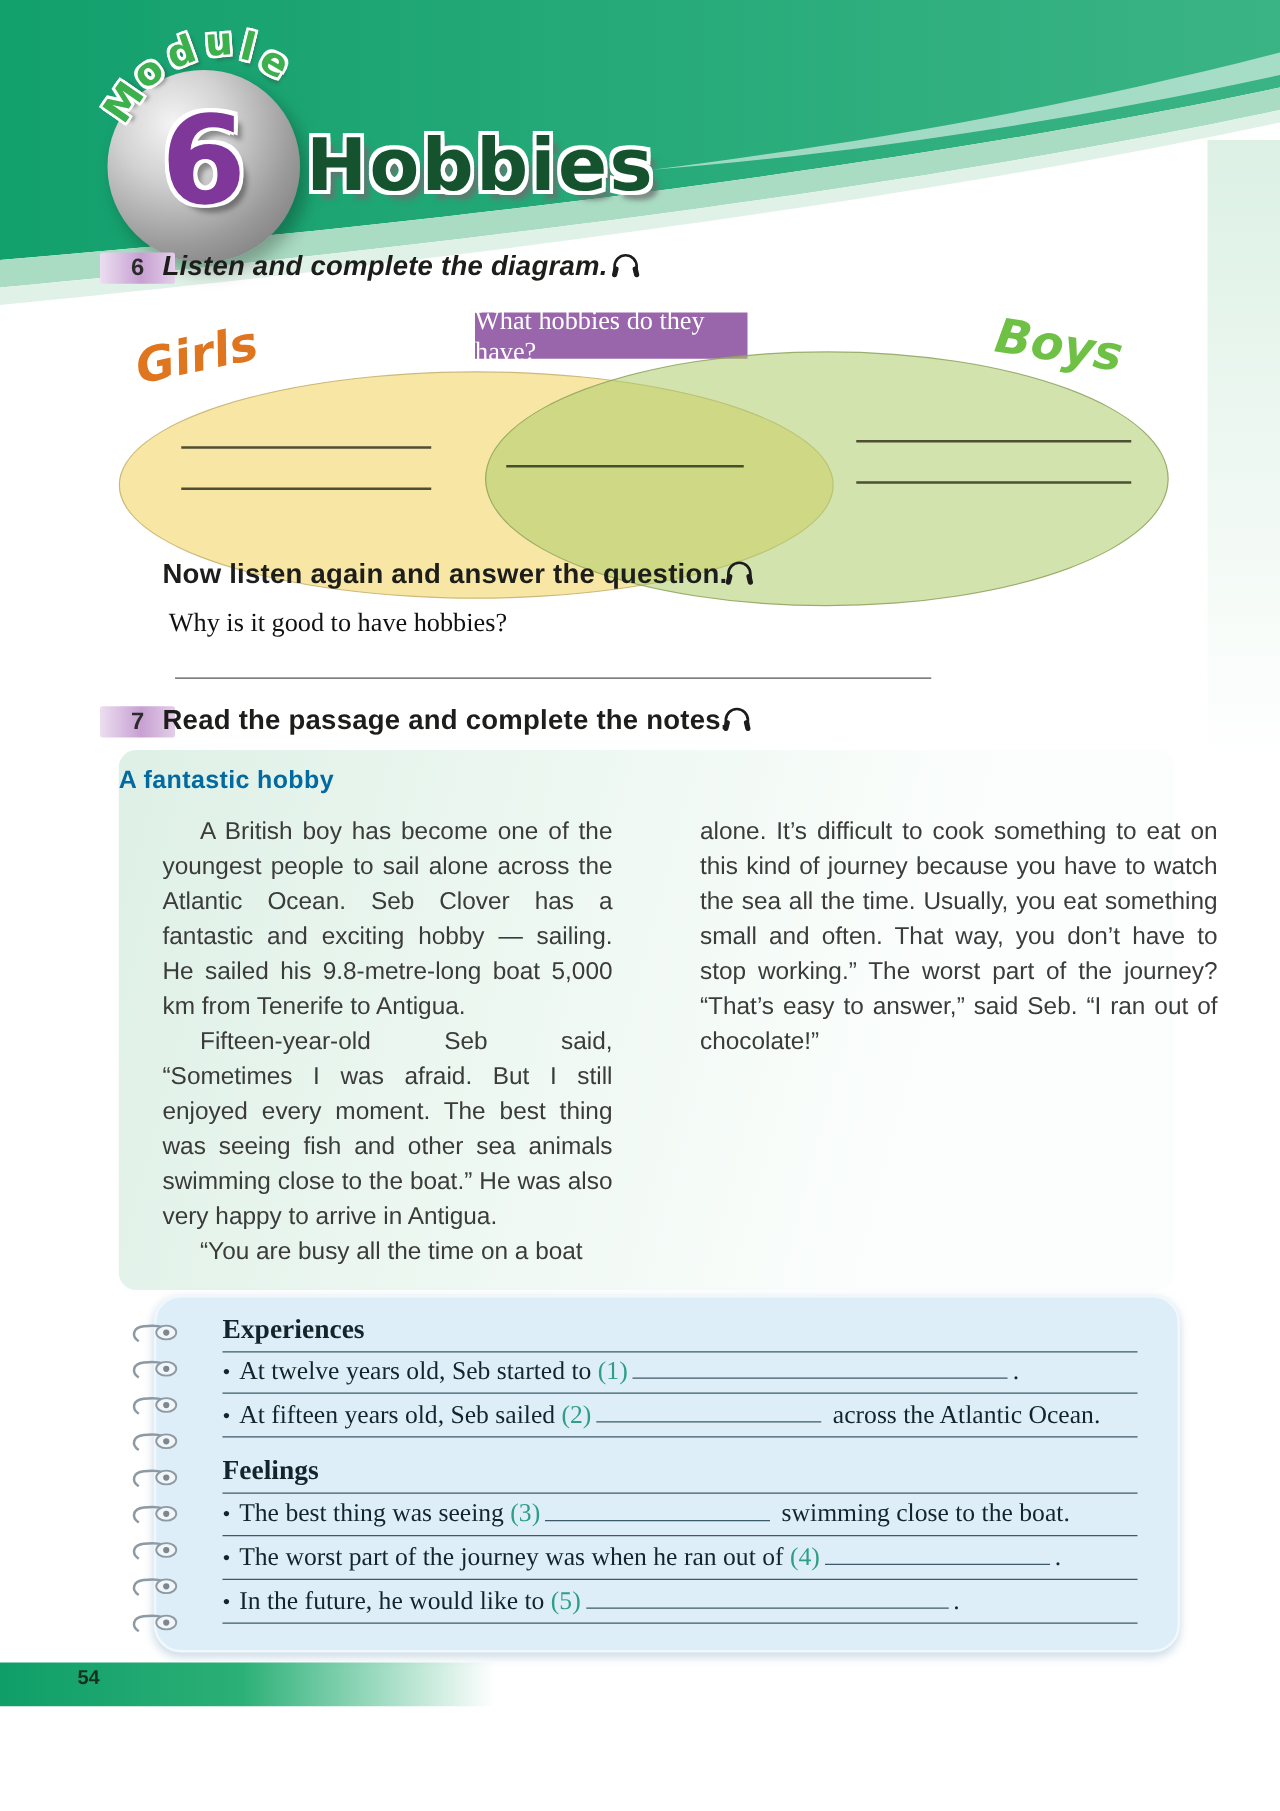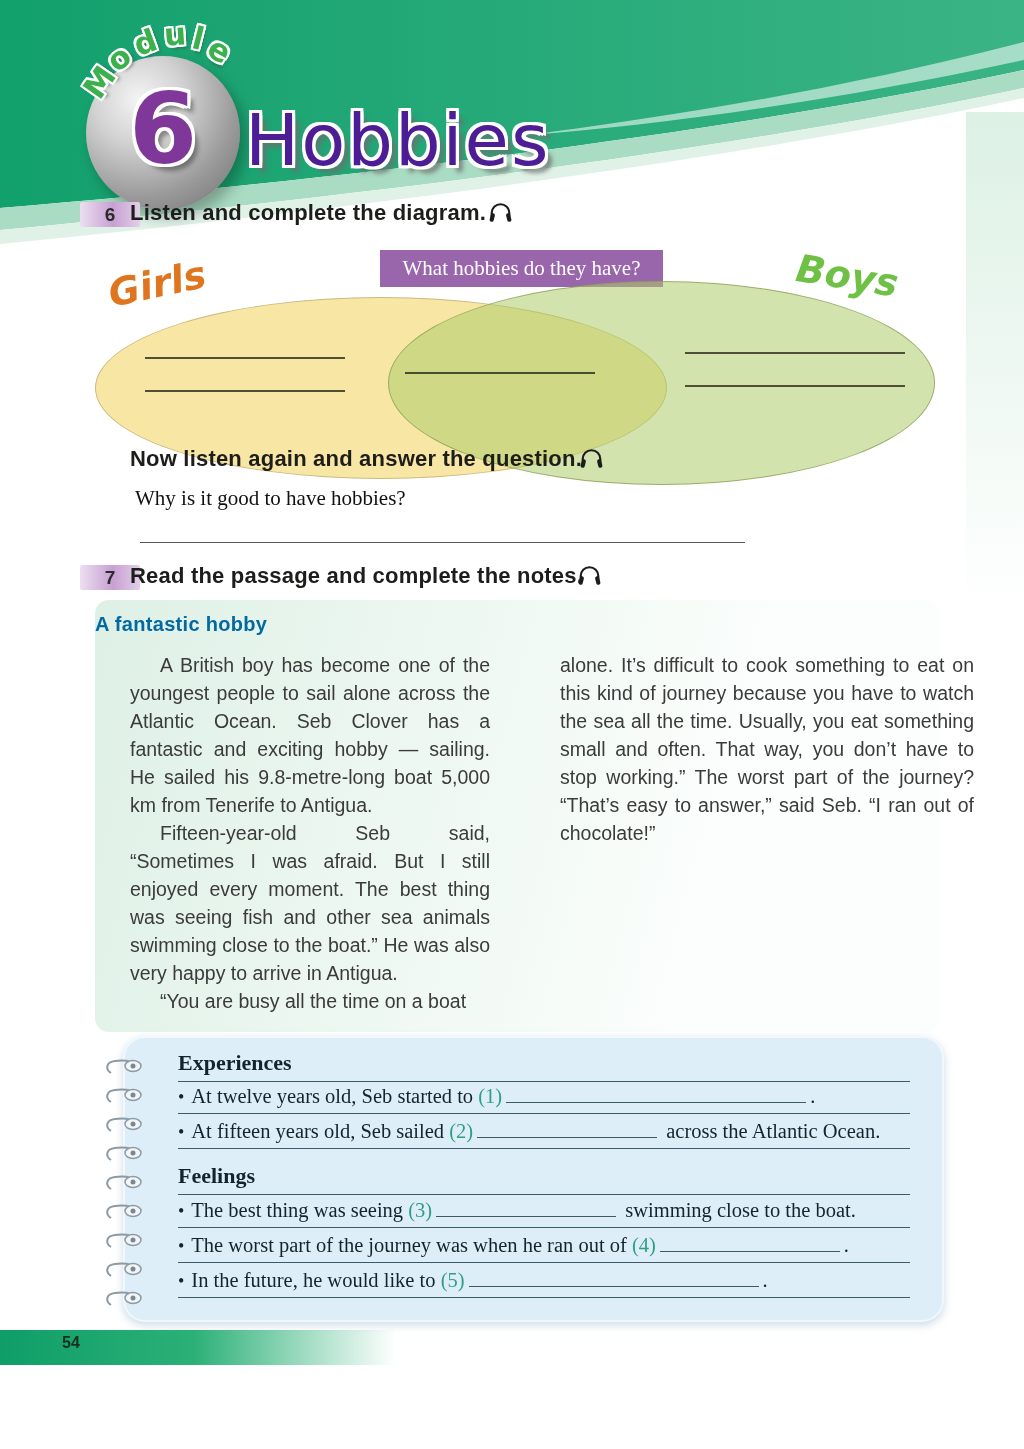--- a/index.html
+++ b/index.html
@@ -18,35 +18,35 @@
     padding-bottom:8px;
     text-shadow:-3px -3px 0 #fff,3px -3px 0 #fff,-3px 3px 0 #fff,3px 3px 0 #fff,
                 -3px 0 0 #fff,3px 0 0 #fff,0 -3px 0 #fff,0 3px 0 #fff,
                 6px 7px 4px rgba(40,40,40,0.45);}
   .mod-letter{position:absolute;font-family:"DejaVu Sans",sans-serif;font-weight:bold;font-size:31px;
     color:#3cb04c;
     text-shadow:-2px -2px 0 #fff,2px -2px 0 #fff,-2px 2px 0 #fff,2px 2px 0 #fff,
                 -2px 0 0 #fff,2px 0 0 #fff,0 -2px 0 #fff,0 2px 0 #fff,
                 3px 4px 3px rgba(60,60,60,0.4);}
   .hobbies-title{position:absolute;left:245px;top:98px;font-family:"DejaVu Sans",sans-serif;
-    font-weight:normal;font-size:72px;letter-spacing:2px;color:#4c1d95;
+    font-weight:bold;font-size:58px;letter-spacing:2px;color:#14532d;
     text-shadow:-3px -3px 0 #fff,3px -3px 0 #fff,-3px 3px 0 #fff,3px 3px 0 #fff,
                 -3px 0 0 #fff,3px 0 0 #fff,0 -3px 0 #fff,0 3px 0 #fff,
                 7px 7px 4px rgba(110,110,110,0.75);}
 
   
   .ex-chip{position:absolute;width:60px;height:25px;border-radius:2px;
     background:linear-gradient(90deg,#ecdef1 0%,#c7a0d2 55%,#e3cfe9 100%);
     display:flex;align-items:center;justify-content:center;
     font-weight:bold;font-size:19px;color:#2b2b2b;}
   .ex-label{position:absolute;font-weight:bold;font-size:22px;color:#1d1d1b;letter-spacing:0.2px;}
   .hp{position:absolute;width:27px;height:27px;}
 
   
-  .q-box{position:absolute;left:380px;top:250px;width:283px;height:37px;background:#9a66ab;
+  .q-box{position:absolute;left:380px;top:250px;width:218px;height:37px;background:#9a66ab;
     color:#fff;font-family:"Liberation Serif",serif;font-size:21px;
     display:flex;align-items:center;justify-content:center;}
   .venn-label{position:absolute;font-family:"DejaVu Sans",sans-serif;font-weight:bold;
     font-style:italic;font-size:38px;
     text-shadow:-2px -2px 0 #fff,2px -2px 0 #fff,-2px 2px 0 #fff,2px 2px 0 #fff;}
   .girls{left:108px;top:262px;color:#df751f;transform:rotate(-12deg);}
   .boys{left:796px;top:254px;color:#6fc145;transform:rotate(9deg);}
   .ellipse{position:absolute;border-radius:50%;}
   .e-yellow{left:95px;top:297px;width:570px;height:180px;background:#f8e7a4;
     border:1px solid #cdb97c;}
@@ -116,21 +116,21 @@
   <span class="mod-letter" style="left:108px;top:40px;transform:rotate(-38deg);">o</span>
   <span class="mod-letter" style="left:134px;top:24px;transform:rotate(-20deg);">d</span>
   <span class="mod-letter" style="left:164px;top:16px;transform:rotate(-4deg);">u</span>
   <span class="mod-letter" style="left:193px;top:20px;transform:rotate(14deg);">l</span>
   <span class="mod-letter" style="left:209px;top:32px;transform:rotate(30deg);">e</span>
   <div class="hobbies-title">Hobbies</div>
 
   <div class="ex-chip" style="left:80px;top:202px;">
     <span>6</span>
   </div>
-  <div class="ex-label" style="left:130px;top:200px;">Listen and complete the diagram.</div>
+  <div class="ex-label" style="left:130px;top:200px;font-style:italic;">Listen and complete the diagram.</div>
   <svg class="hp" style="left:487px;top:199px;" viewBox="0 0 26 26">
     <path d="M4.5,17 v-3.5 a8.5,8.5 0 0 1 17,0 V17" fill="none" stroke="#1c1c1c" stroke-width="2"></path>
     <rect x="3" y="13.5" width="4" height="8.5" rx="2" fill="#1c1c1c" transform="rotate(14 5 18)"></rect>
     <rect x="19" y="13.5" width="4" height="8.5" rx="2" fill="#1c1c1c" transform="rotate(-14 21 18)"></rect>
   </svg>
 
   <div class="q-box">What hobbies do they have?</div>
   <div class="venn-label girls">Girls</div>
   <div class="venn-label boys">Boys</div>
   <div class="ellipse e-yellow"></div>

